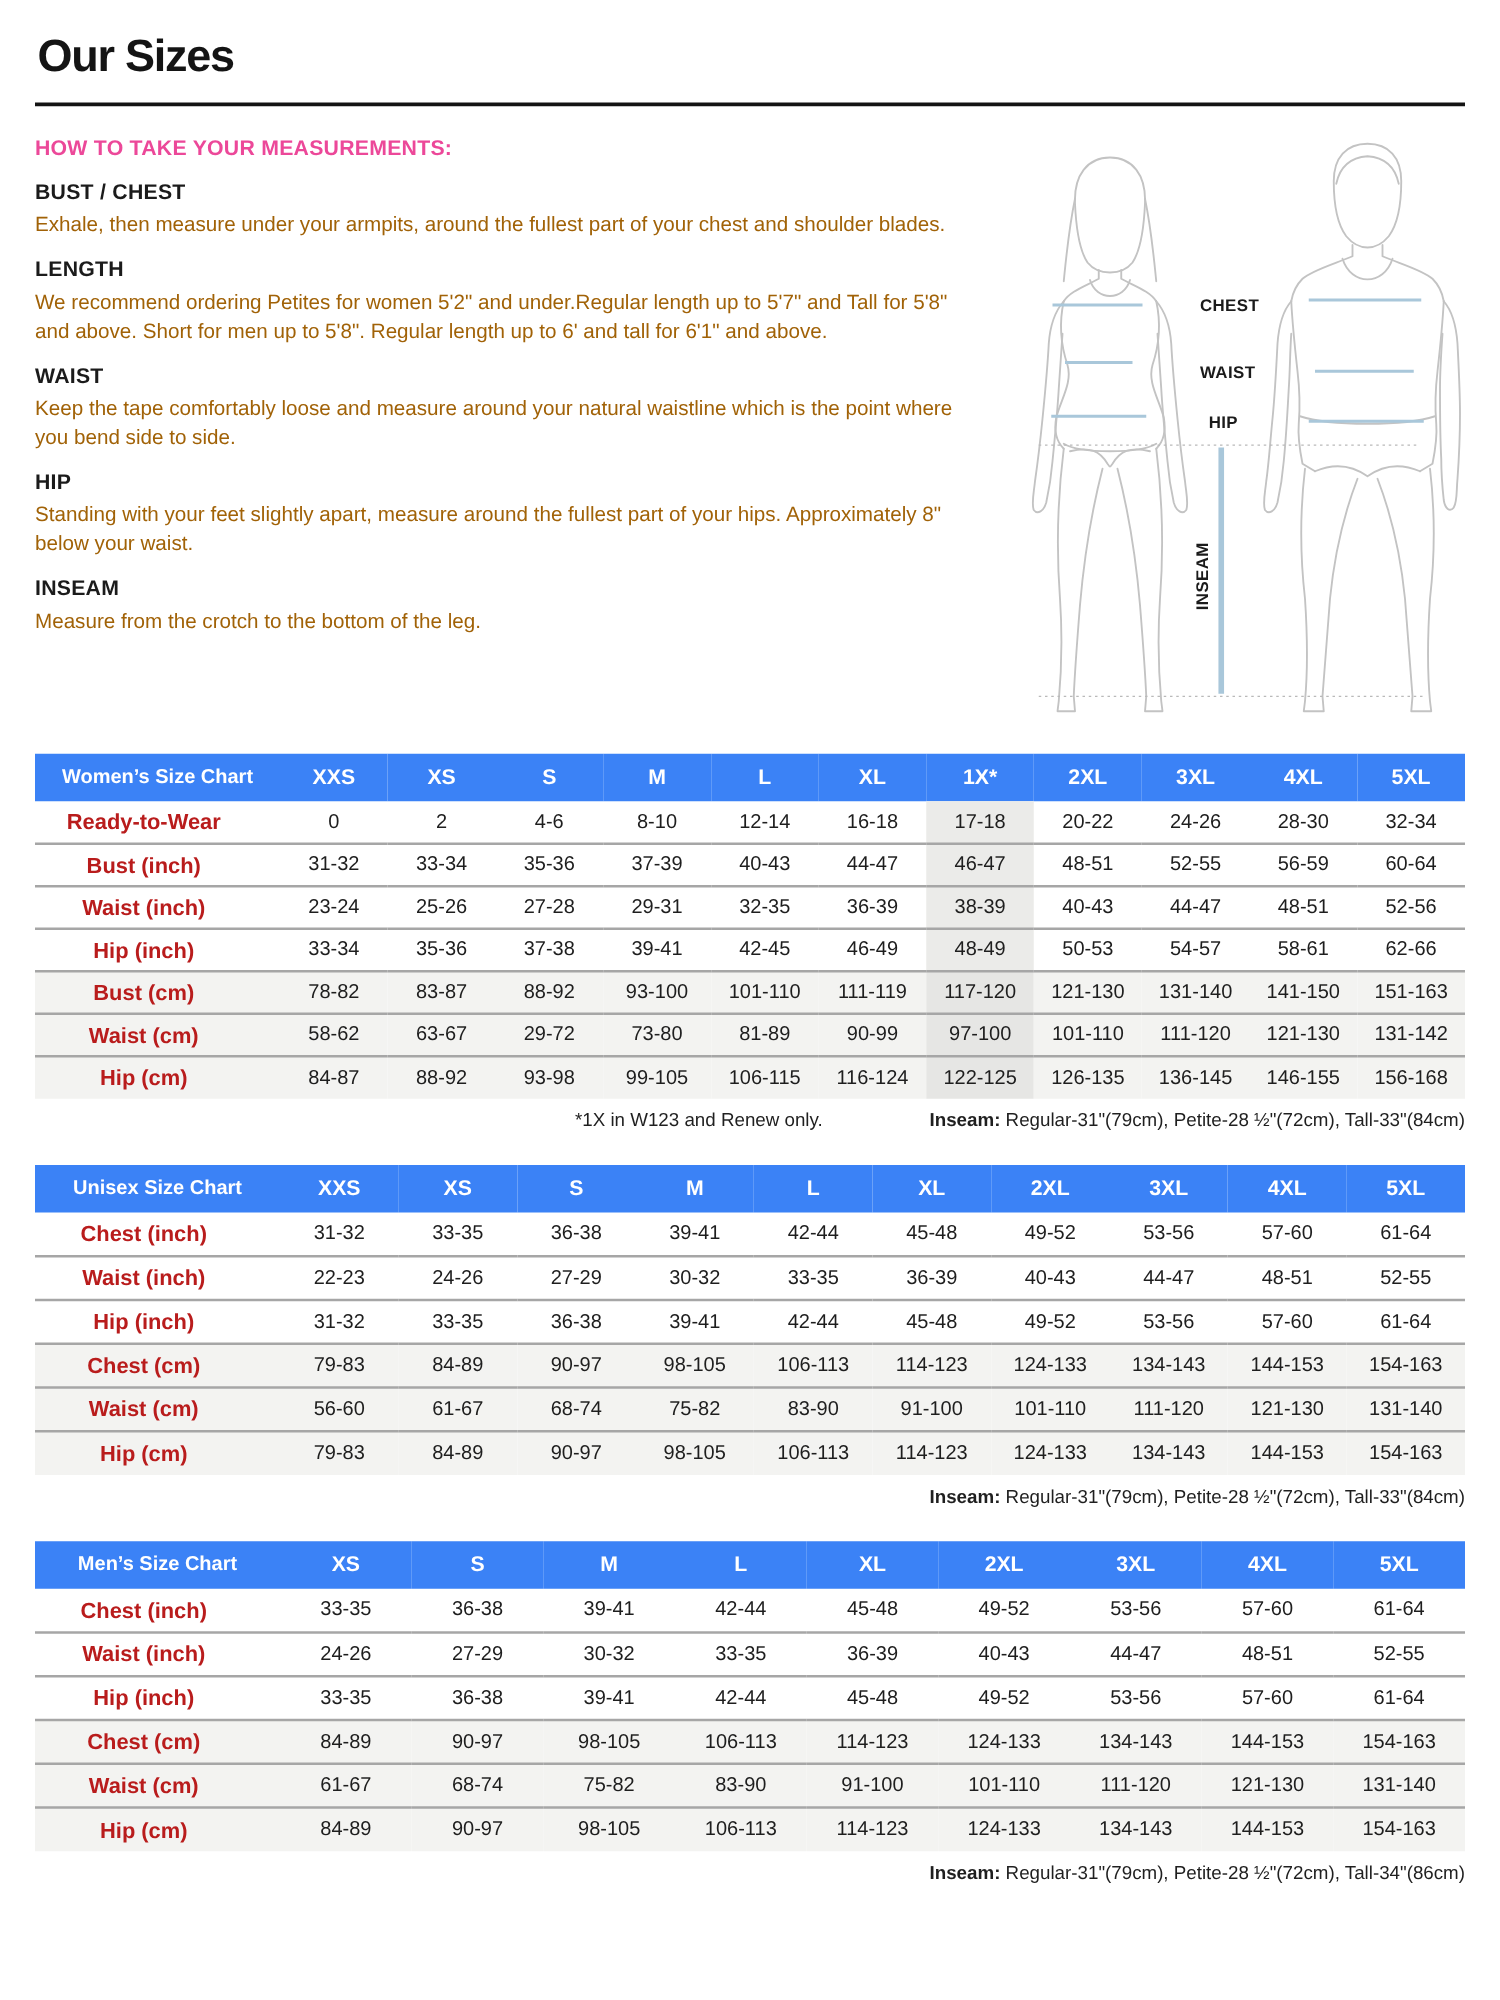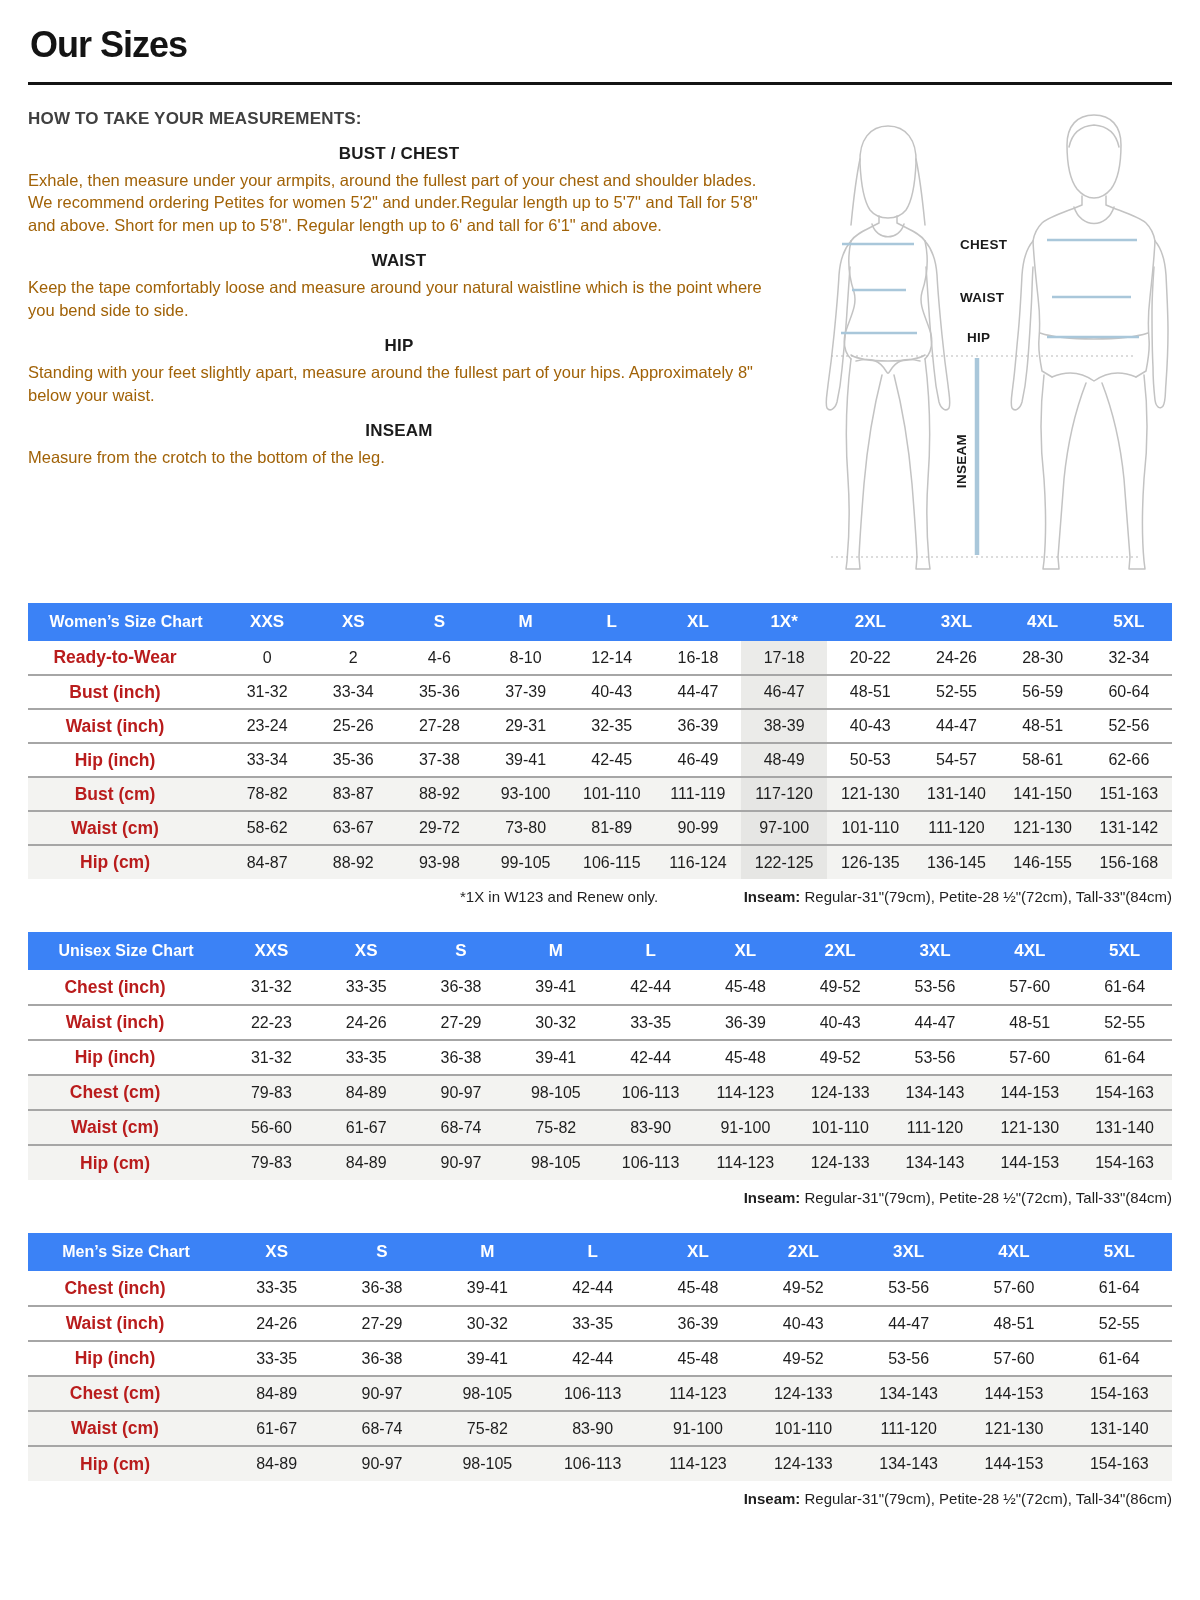--- a/index.html
+++ b/index.html
@@ -12,22 +12,22 @@
   .page { padding:24px 28px 0 28px; }
 
   .page-title {
     font-size:36px; font-weight:800; letter-spacing:-1px;
     color:#141414; margin:0 0 16px 2px;
   }
   .title-rule { border:none; border-top:3px solid #141414; margin:0 0 24px 0; }
 
   .content { display:flex; align-items:flex-start; }
   .text-col { width:742px; }
-  .howto-heading { font-size:17px; font-weight:800; letter-spacing:.2px; color:#404040; margin:0 0 4px; }
-  .section h3 { font-size:17px; font-weight:800; color:#1b1b1b; margin:15px 0 5px; letter-spacing:.2px;text-align:center; }
+  .howto-heading { font-size:17px; font-weight:800; letter-spacing:.2px; color:#ec4899; margin:0 0 4px; }
+  .section h3 { font-size:17px; font-weight:800; color:#1b1b1b; margin:15px 0 5px; letter-spacing:.2px; }
   .section p  { font-size:16.5px; line-height:1.36; color:#a16207; margin:0; }
 
   .figure-col { margin-left:auto; width:378px; }
   .figure-col svg { display:block; }
 
   .tables { margin-top:22px; }
   .size-table { width:100%; border-collapse:collapse; table-layout:fixed; }
   .size-table th, .size-table td { padding:0; }
   .size-table thead th {
     background:#3b82f6; color:#ffffff; font-weight:700;
@@ -67,20 +67,21 @@
 
   <div class="content">
     <div class="text-col">
       <p class="howto-heading">HOW TO TAKE YOUR MEASUREMENTS:</p>
 
       <div class="section">
         <h3>BUST / CHEST</h3>
         <p>Exhale, then measure under your armpits, around the fullest part of your chest and shoulder blades.</p>
       </div>
       <div class="section">
+        <h3>LENGTH</h3>
         <p>We recommend ordering Petites for women 5'2" and under.Regular length up to 5'7" and Tall for 5'8" and above. Short for men up to 5'8". Regular length up to 6' and tall for 6'1" and above.</p>
       </div>
       <div class="section">
         <h3>WAIST</h3>
         <p>Keep the tape comfortably loose and measure around your natural waistline which is the point where you bend side to side.</p>
       </div>
       <div class="section">
         <h3>HIP</h3>
         <p>Standing with your feet slightly apart, measure around the fullest part of your hips. Approximately 8" below your waist.</p>
       </div>

